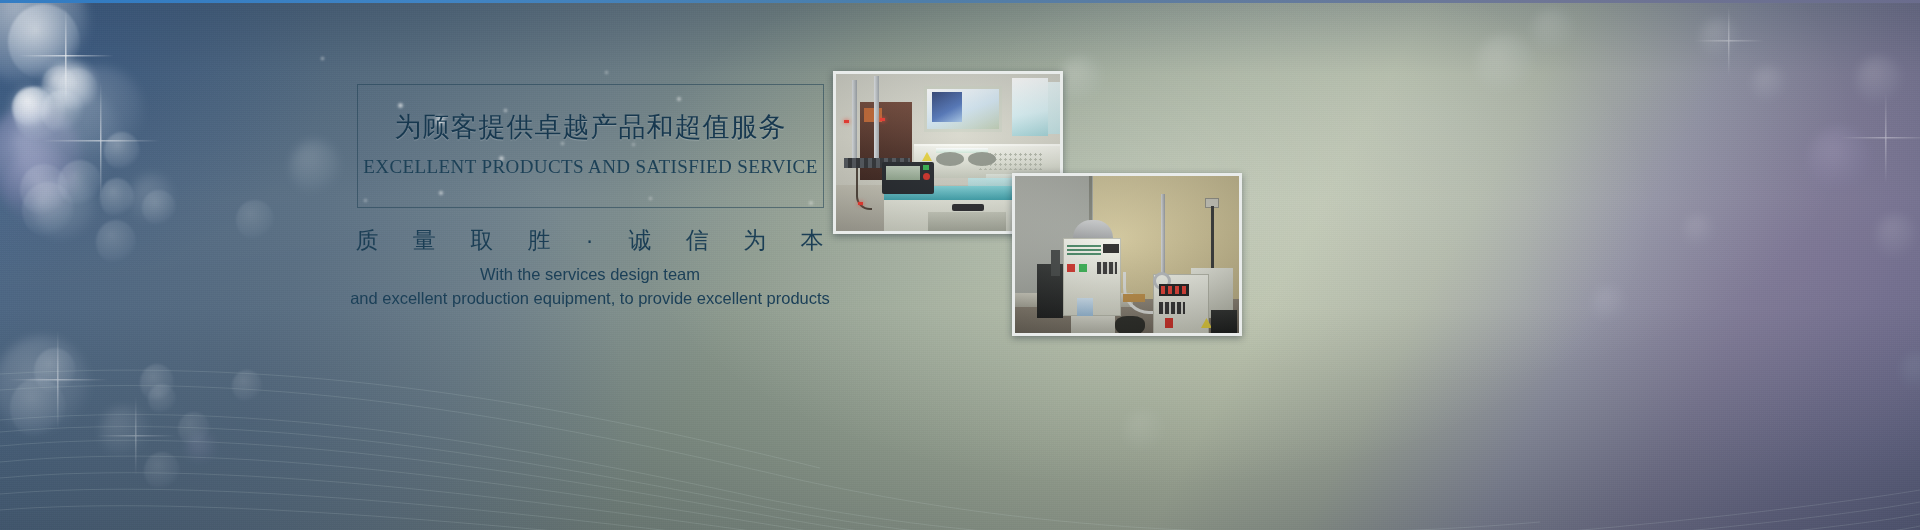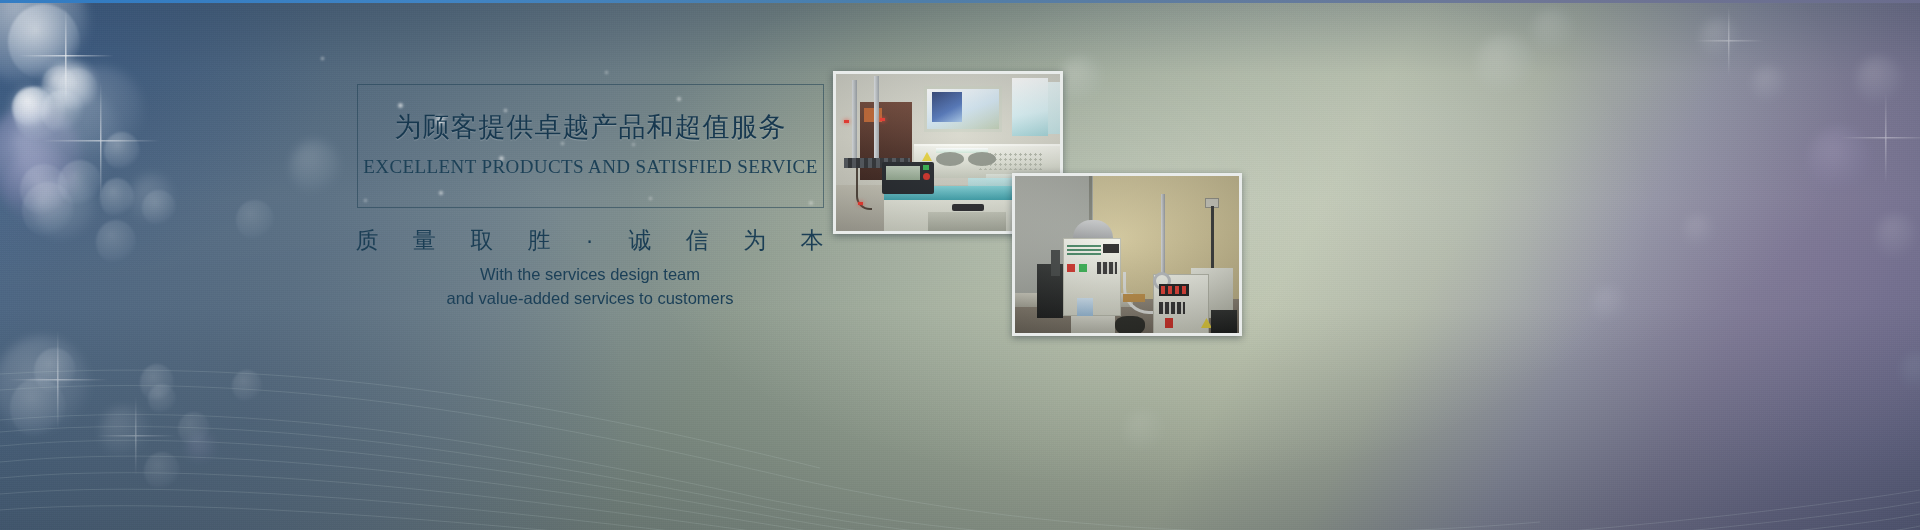--- a/index.html
+++ b/index.html
@@ -351,21 +351,21 @@
       <span class="ch">胜</span>
       <span class="mid">·</span>
       <span class="ch">诚</span>
       <span class="ch">信</span>
       <span class="ch">为</span>
       <span class="ch">本</span>
     </div>
 
     <div class="para">
       <div>With the services design team</div>
-      <div>and value-added services to customers</div>
+      <div>and excellent production equipment, to provide excellent products</div>
     </div>
   </div>
 
   <div class="photo photo-1">
     <div class="ph-inner">
       <div class="p1-wall"></div>
       <div class="p1-win2"></div>
       <div class="p1-win3"></div>
       <div class="p1-win1"></div>
       <div class="p1-win1b"></div>

